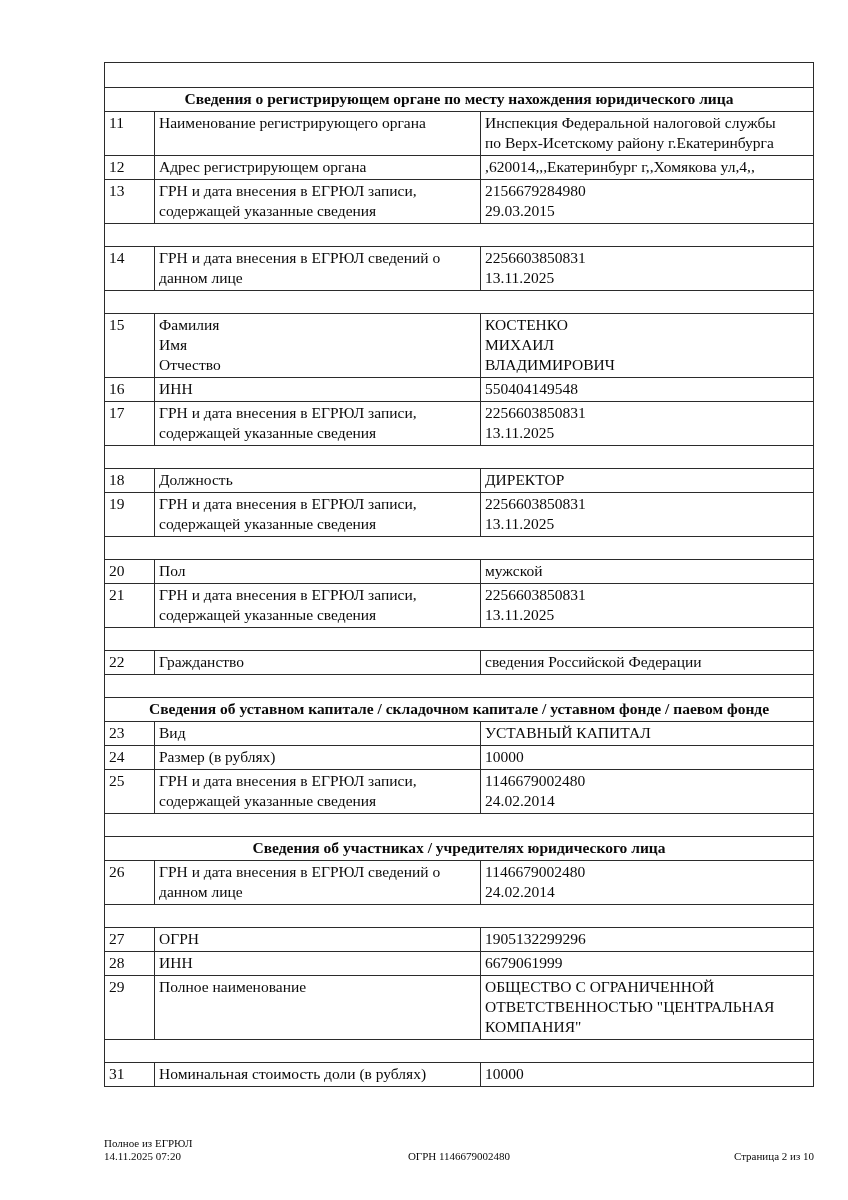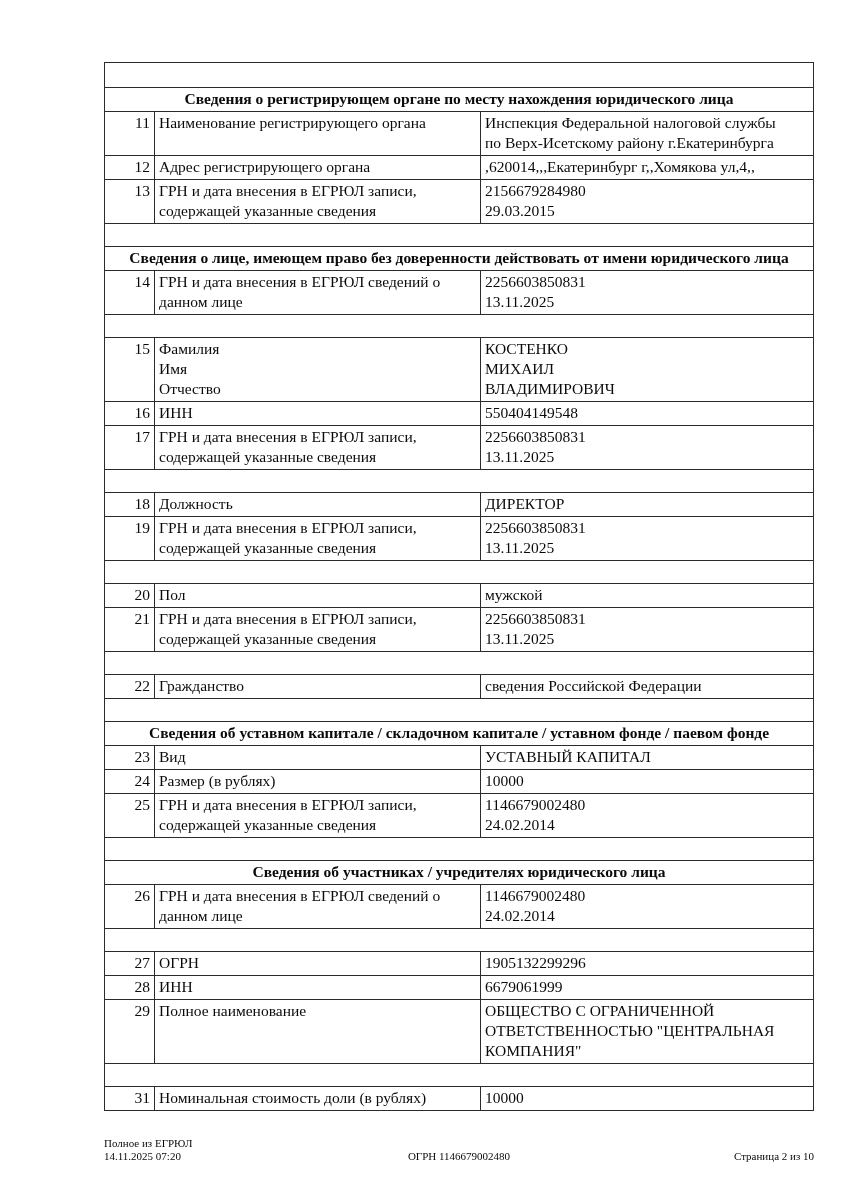--- a/index.html
+++ b/index.html
@@ -31,21 +31,21 @@
     font-size: 15.5px;
     line-height: 20px;
     padding: 1px 4px 2px 4px;
     white-space: pre-line;
     overflow: hidden;
   }
   .doc-table col.c-num   { width: 50px; }
   .doc-table col.c-label { width: 326px; }
   .doc-table col.c-value { width: 333px; }
   .doc-table td.num {
-    text-align: right;
+    text-align: left;
     white-space: normal;
     font-family: Liberation Serif, serif;
   }
   .doc-table td.section {
     font-weight: bold;
     text-align: center;
     white-space: normal;
     padding: 1px 10px 2px 10px;
   }
   .doc-table td.spacer {
@@ -100,35 +100,32 @@
           <td colspan="3" class="section">Сведения о регистрирующем органе по месту нахождения юридического лица</td>
         </tr>
         <tr>
           <td class="num">11</td>
           <td class="label">Наименование регистрирующего органа</td>
           <td class="value">Инспекция Федеральной налоговой службы
 по Верх-Исетскому району г.Екатеринбурга</td>
         </tr>
         <tr>
           <td class="num">12</td>
-          <td class="label">Адрес регистрирующего органа</td>
+          <td class="label">Адрес регистрирующем органа</td>
           <td class="value">,620014,,,Екатеринбург г,,Хомякова ул,4,,</td>
         </tr>
         <tr>
           <td class="num">13</td>
           <td class="label">ГРН и дата внесения в ЕГРЮЛ записи,
 содержащей указанные сведения</td>
           <td class="value">2156679284980
 29.03.2015</td>
         </tr>
         <tr>
           <td colspan="3" class="spacer"></td>
-        </tr>
-        <tr>
-          <td colspan="3" class="section">Сведения о лице, имеющем право без доверенности действовать от имени юридического лица</td>
         </tr>
         <tr>
           <td class="num">14</td>
           <td class="label">ГРН и дата внесения в ЕГРЮЛ сведений о
 данном лице</td>
           <td class="value">2256603850831
 13.11.2025</td>
         </tr>
         <tr>
           <td colspan="3" class="spacer"></td>

